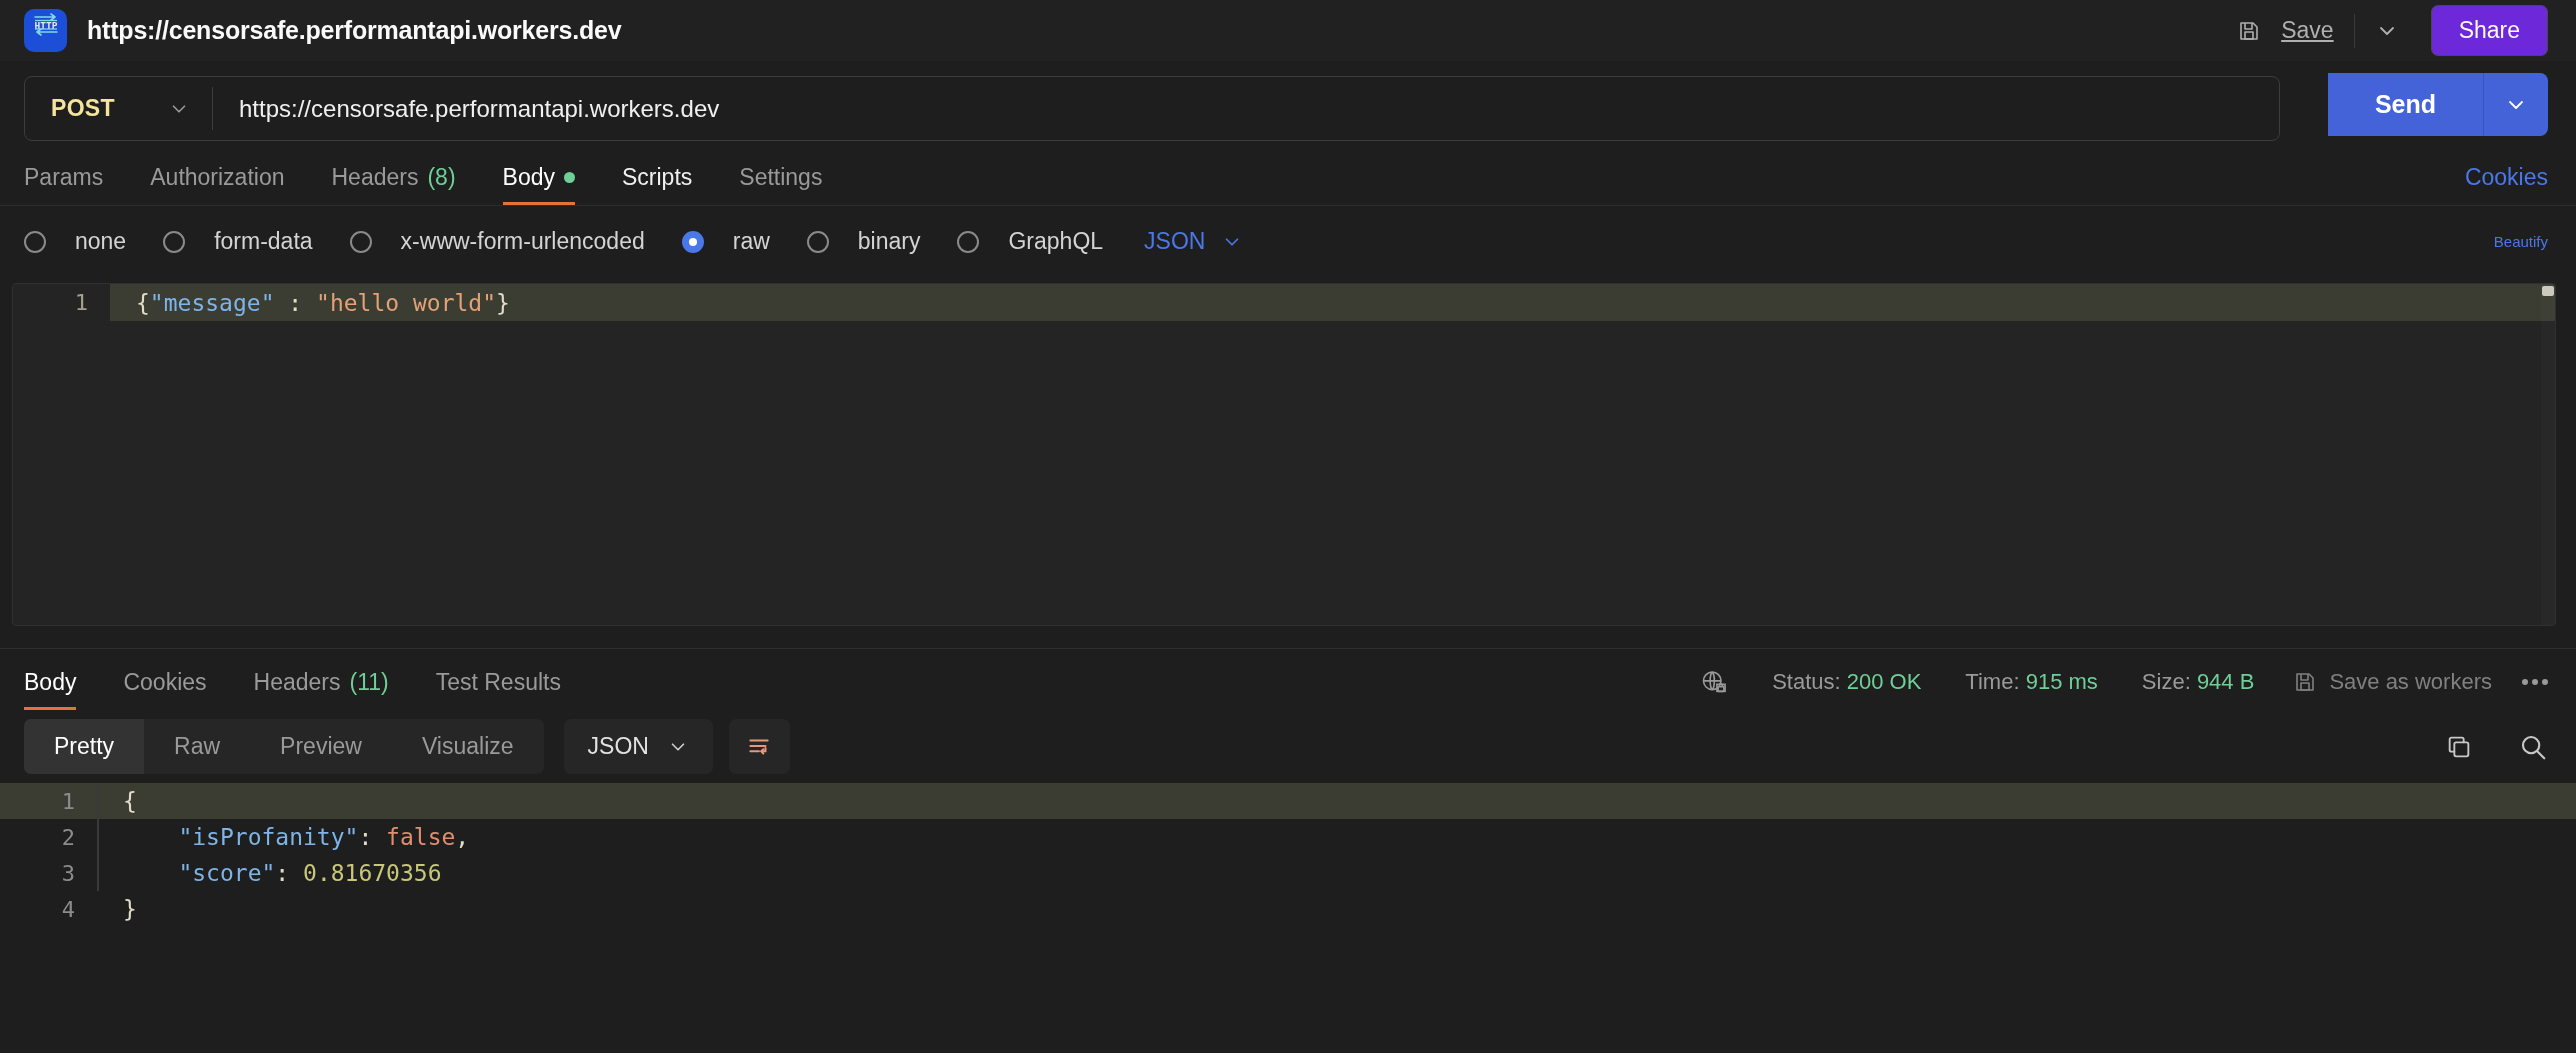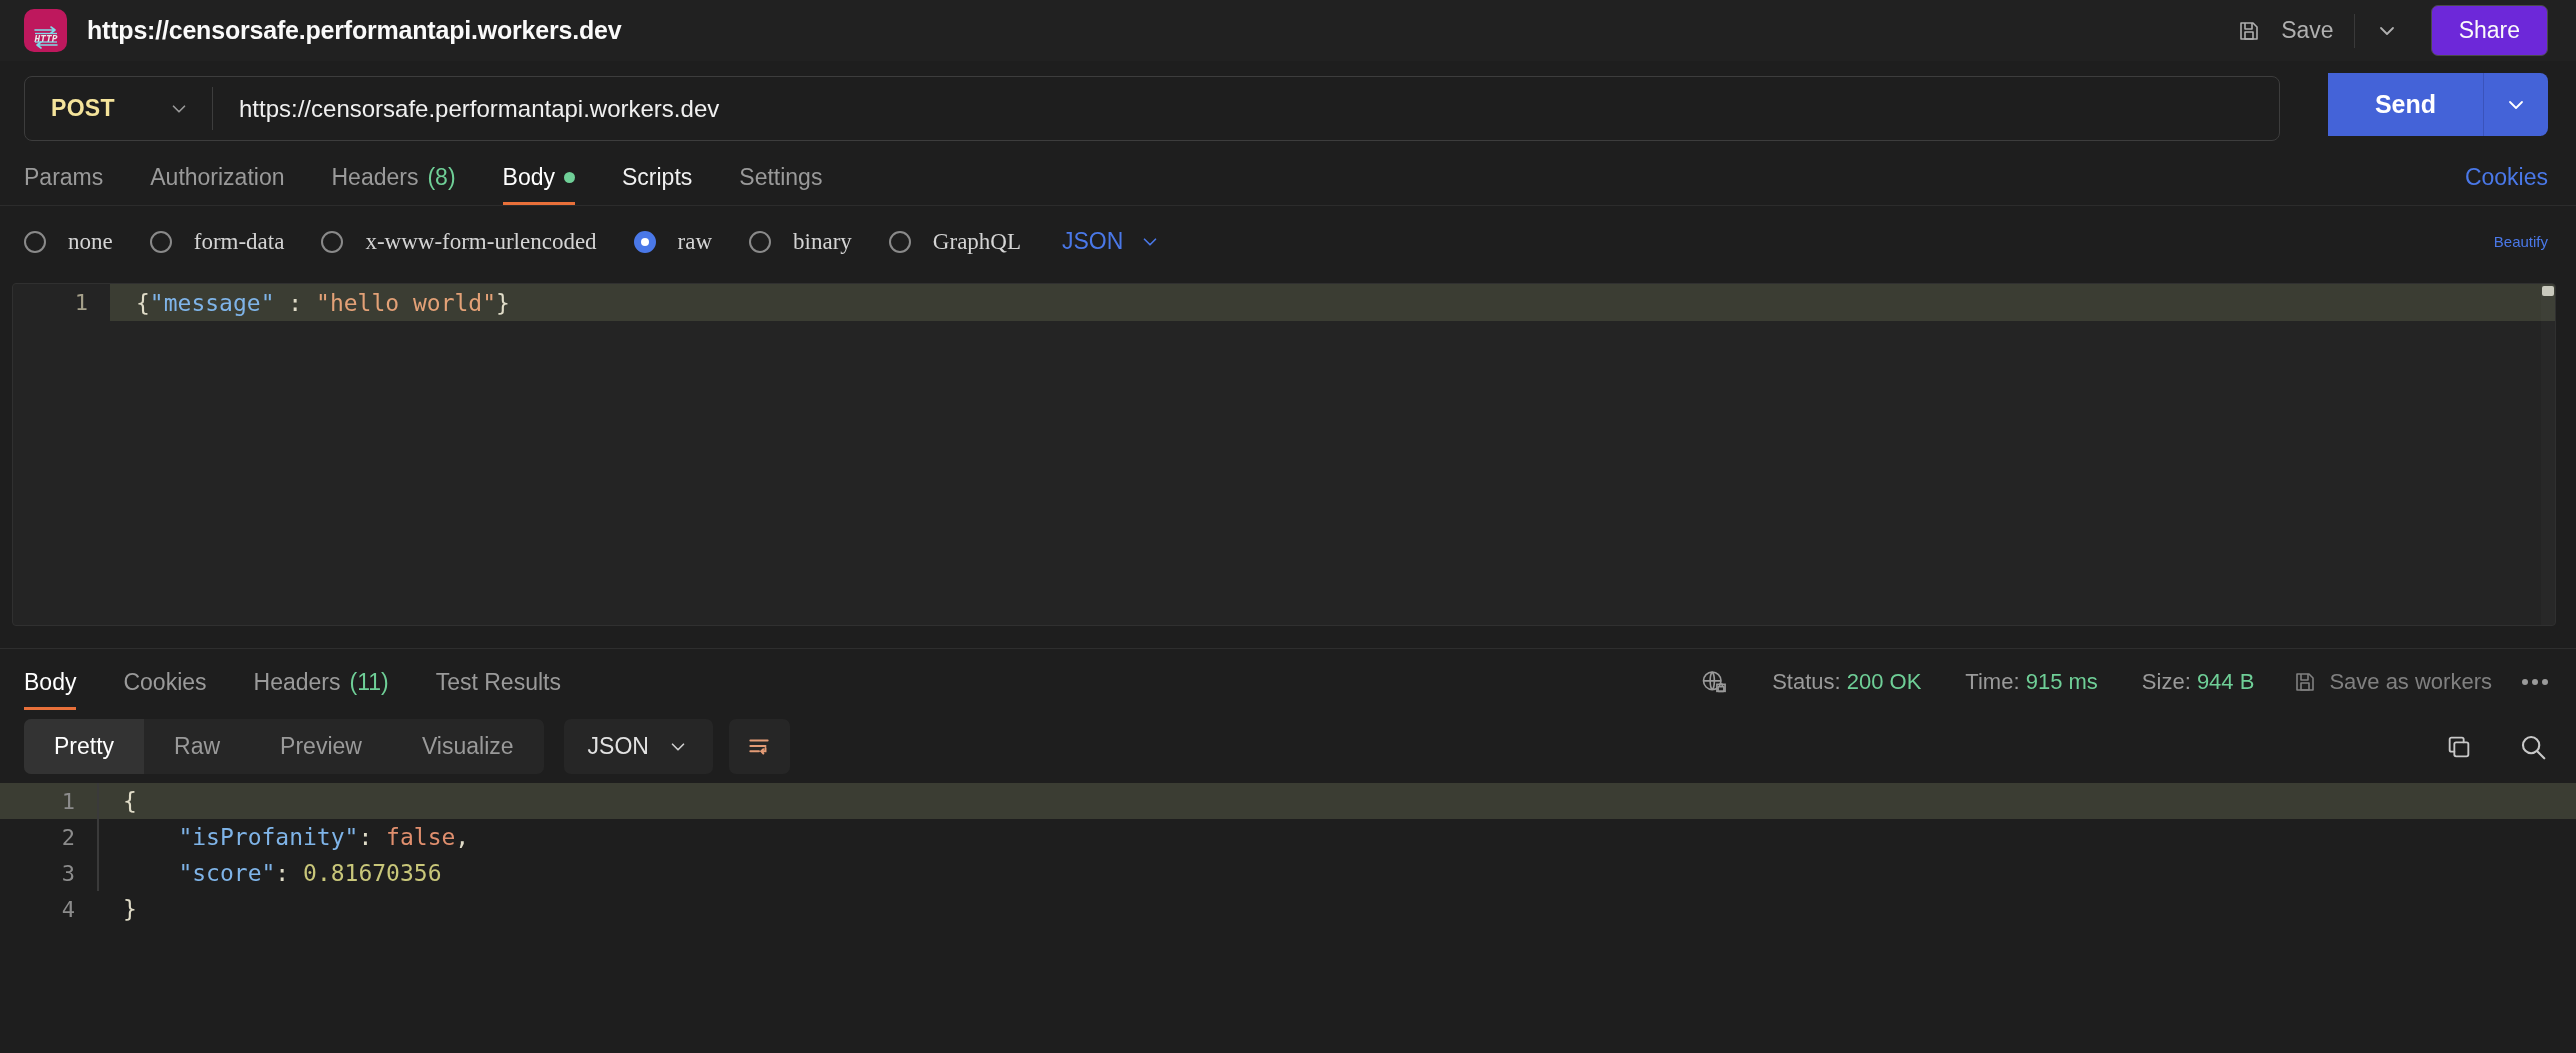--- a/index.html
+++ b/index.html
@@ -14,25 +14,24 @@
   
   .topbar {
     height: 61px;
     display: flex;
     align-items: center;
     padding: 0 28px 0 24px;
     background: #212121;
   }
   .http-logo {
     width: 43px; height: 43px;
-    background: #be185d;
+    background: #1d4ed8;
     border-radius: 10px;
-    display: flex; align-items: flex-end; justify-content: center;
+    display: flex; align-items: flex-start; justify-content: center;
     flex: none;
-    font-style: italic;
   }
   .topbar-title {
     margin-left: 20px;
     font-size: 25px;
     font-weight: bold;
     color: #fafafa;
     letter-spacing: -0.2px;
   }
   .topbar-right {
     margin-left: auto;
@@ -40,20 +39,21 @@
     align-items: center;
     gap: 0;
   }
   .save-btn {
     display: flex; align-items: center; gap: 20px;
     padding: 10px 14px;
     font-size: 23px;
     color: #b0b0b0;
     border-radius: 6px;
     cursor: pointer;
+    text-decoration: underline;
   }
   .vert-div { width: 1px; height: 34px; background: #3a3a3a; margin: 0 6px; }
   .chev-btn {
     padding: 10px 14px; cursor: pointer;
     display: flex; align-items: center;
   }
   .share-btn {
     margin-left: 18px;
     padding: 11px 27px;
     border: 1px solid #4a4a4a;
@@ -183,27 +183,26 @@
 
   
   .bodytype {
     display: flex;
     align-items: center;
     padding: 0 28px 0 24px;
     height: 71px;
   }
   .radio-item {
     display: flex; align-items: center;
-    gap: 22px;
+    gap: 29px;
     margin-right: 37px;
     cursor: pointer;
     font-size: 23px;
     color: #d4d4d4;
     white-space: nowrap;
-    font-family: Liberation Serif, serif;
   }
   .radio-circle {
     width: 22px; height: 22px;
     border-radius: 50%;
     border: 2px solid #8a8a8a;
     flex: none;
     display: flex; align-items: center; justify-content: center;
   }
   .radio-item.selected .radio-circle {
     border-color: #4a78e8;

